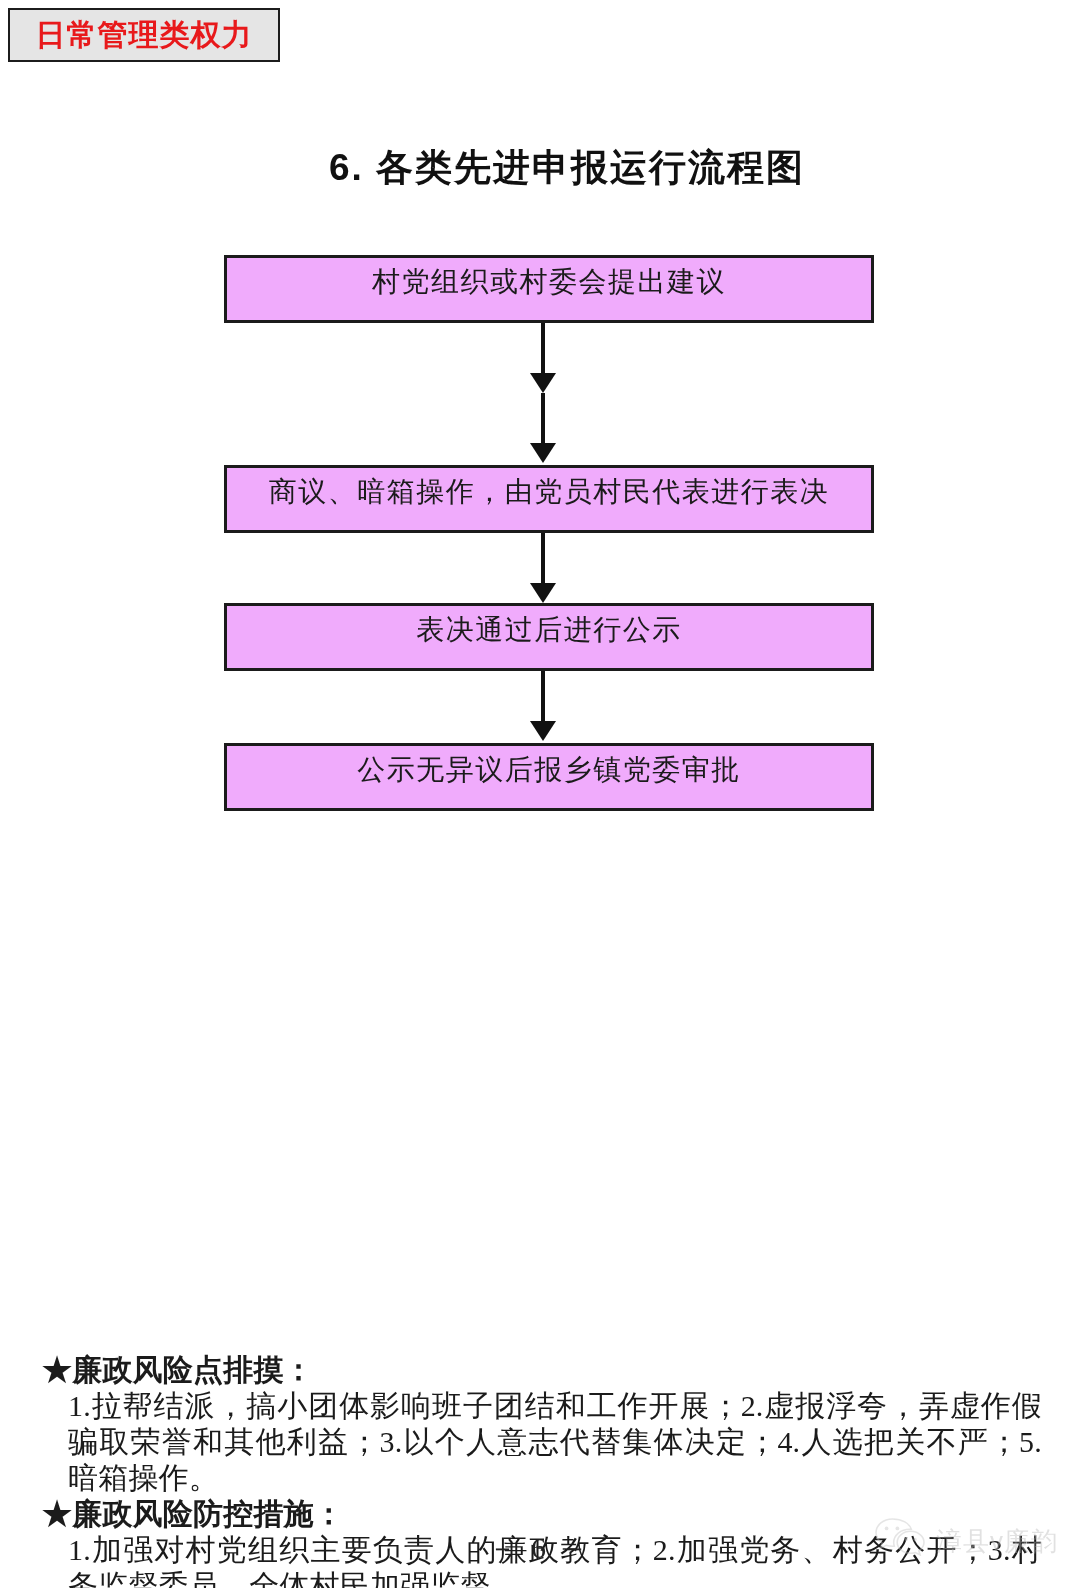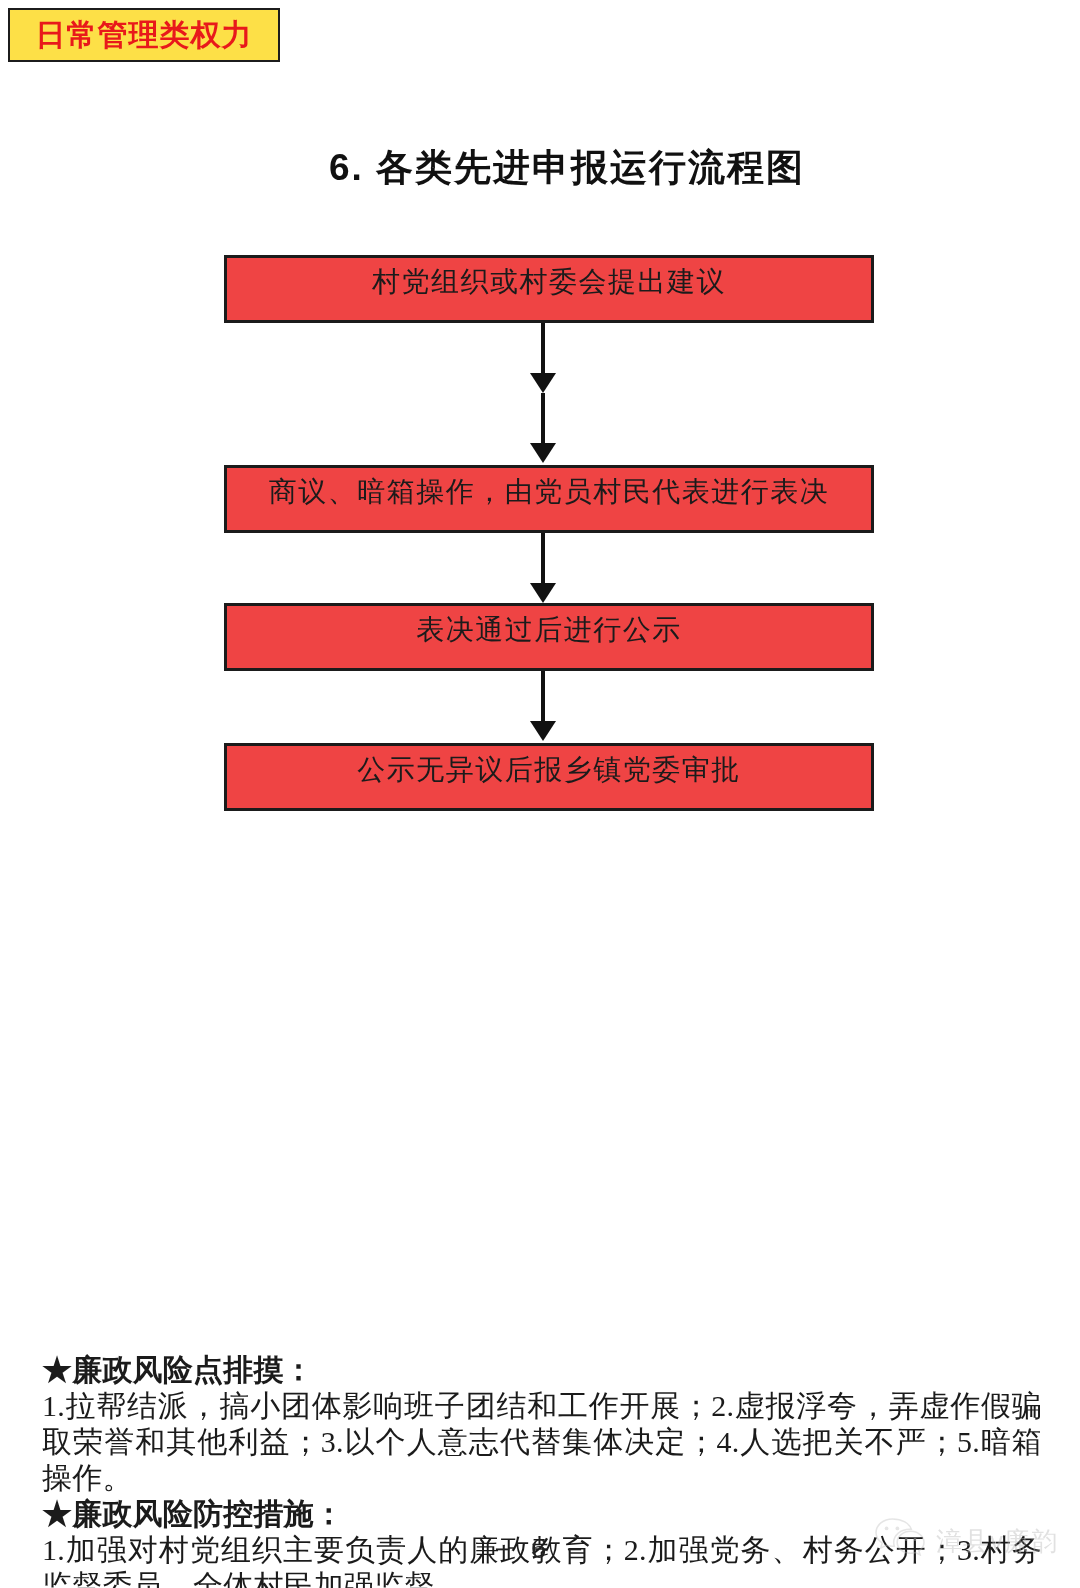--- a/index.html
+++ b/index.html
@@ -21,21 +21,21 @@
     position: absolute;
     left: 8px;
     top: 8px;
     width: 272px;
     height: 54px;
     border: 2px solid #1c1c1c;
     box-sizing: border-box;
     display: flex;
     align-items: center;
     justify-content: center;
-    background: #fde047;
+    background: #e5e5e5;
   }
   .category-badge .label {
     font-family: "Liberation Sans", "DejaVu Sans", sans-serif;
     font-weight: 700;
     font-size: 30px;
     letter-spacing: 1px;
     color: #e8191b;
     line-height: 1;
   }
 
@@ -59,21 +59,21 @@
     position: absolute;
     left: 224px;
     top: 255px;
     width: 650px;
   }
   .flow-node {
     position: relative;
     width: 650px;
     border: 3px solid #1b1b1b;
     box-sizing: border-box;
-    background: #ef4444;
+    background: #f0abfc;
     height: 68px;
     display: flex;
     align-items: flex-start;
     justify-content: center;
   }
   .flow-node .node-text {
     font-family: "Liberation Serif", "DejaVu Serif", serif;
     font-size: 28px;
     letter-spacing: 1.5px;
     line-height: 1;
@@ -122,20 +122,21 @@
     color: #1b1b1b;
     letter-spacing: 0.2px;
   }
   .notes .note-heading {
     font-weight: 700;
     white-space: nowrap;
   }
   .notes .note-body {
     text-align: justify;
     text-justify: inter-character;
+    margin-left: 26px;
   }
 
   
   .page-number {
     position: absolute;
     left: 0;
     top: 1528px;
     width: 1080px;
     text-align: center;
     font-family: "Liberation Serif", "DejaVu Serif", serif;

